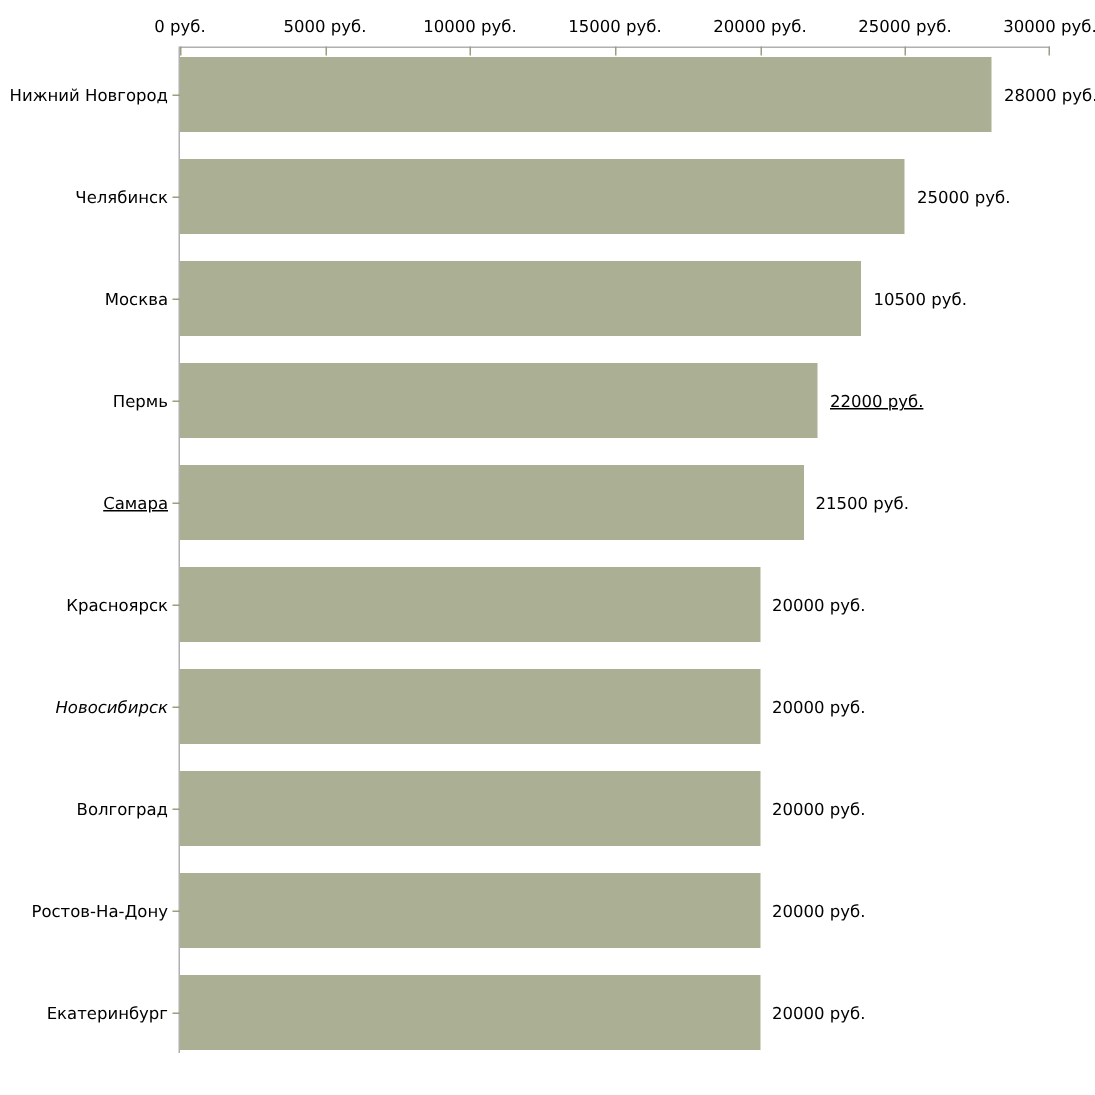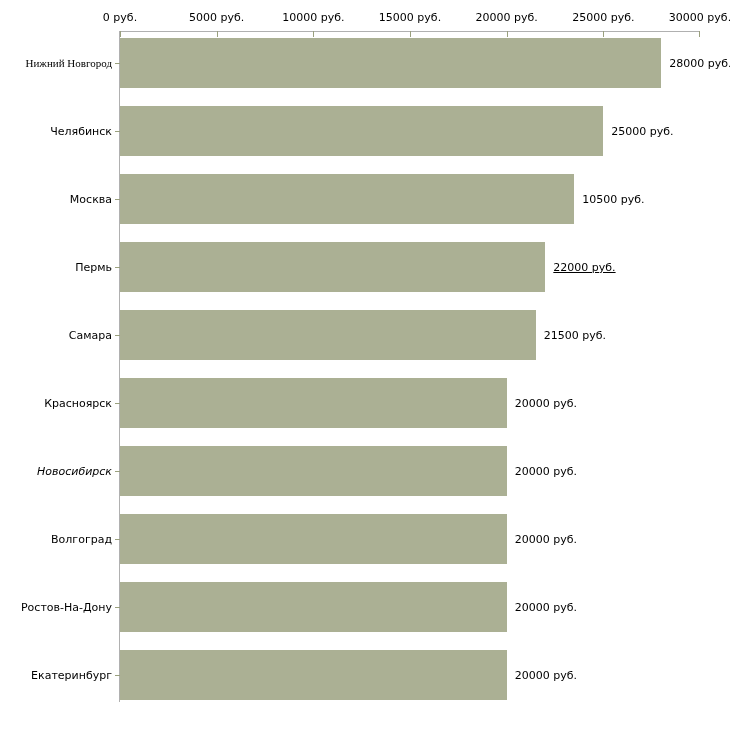--- a/index.html
+++ b/index.html
@@ -107,29 +107,29 @@
       <div class="x-tick-label" style="left: 410px;">15000 руб.</div>
       <div class="x-tick" style="left: 506.667px;"></div>
       <div class="x-tick-label" style="left: 506.667px;">20000 руб.</div>
       <div class="x-tick" style="left: 603.333px;"></div>
       <div class="x-tick-label" style="left: 603.333px;">25000 руб.</div>
       <div class="x-tick" style="left: 699px;"></div>
       <div class="x-tick-label" style="left: 700px;">30000 руб.</div>
     </div>
   <div id="y-ticks-layer">
       <div class="y-tick" style="top: 63px;"></div>
-      <div class="y-tick-label" style="top: 57px; font-family: Liberation Serif, serif;">Нижний Новгород</div>
+      <div class="y-tick-label" style="top: 57px;">Нижний Новгород</div>
       <div class="y-tick" style="top: 131px;"></div>
       <div class="y-tick-label" style="top: 125px;">Челябинск</div>
       <div class="y-tick" style="top: 199px;"></div>
       <div class="y-tick-label" style="top: 193px;">Москва</div>
       <div class="y-tick" style="top: 267px;"></div>
       <div class="y-tick-label" style="top: 261px;">Пермь</div>
       <div class="y-tick" style="top: 335px;"></div>
-      <div class="y-tick-label" style="top: 329px;">Самара</div>
+      <div class="y-tick-label" style="top: 329px; text-decoration: underline;">Самара</div>
       <div class="y-tick" style="top: 403px;"></div>
       <div class="y-tick-label" style="top: 397px; margin-left: 45px;">Красноярск</div>
       <div class="y-tick" style="top: 471px;"></div>
       <div class="y-tick-label" style="top: 465px; font-style: italic;">Новосибирск</div>
       <div class="y-tick" style="top: 539px;"></div>
       <div class="y-tick-label" style="top: 533px;">Волгоград</div>
       <div class="y-tick" style="top: 607px;"></div>
       <div class="y-tick-label" style="top: 601px;">Ростов-На-Дону</div>
       <div class="y-tick" style="top: 675px;"></div>
       <div class="y-tick-label" style="top: 669px;">Екатеринбург</div>

